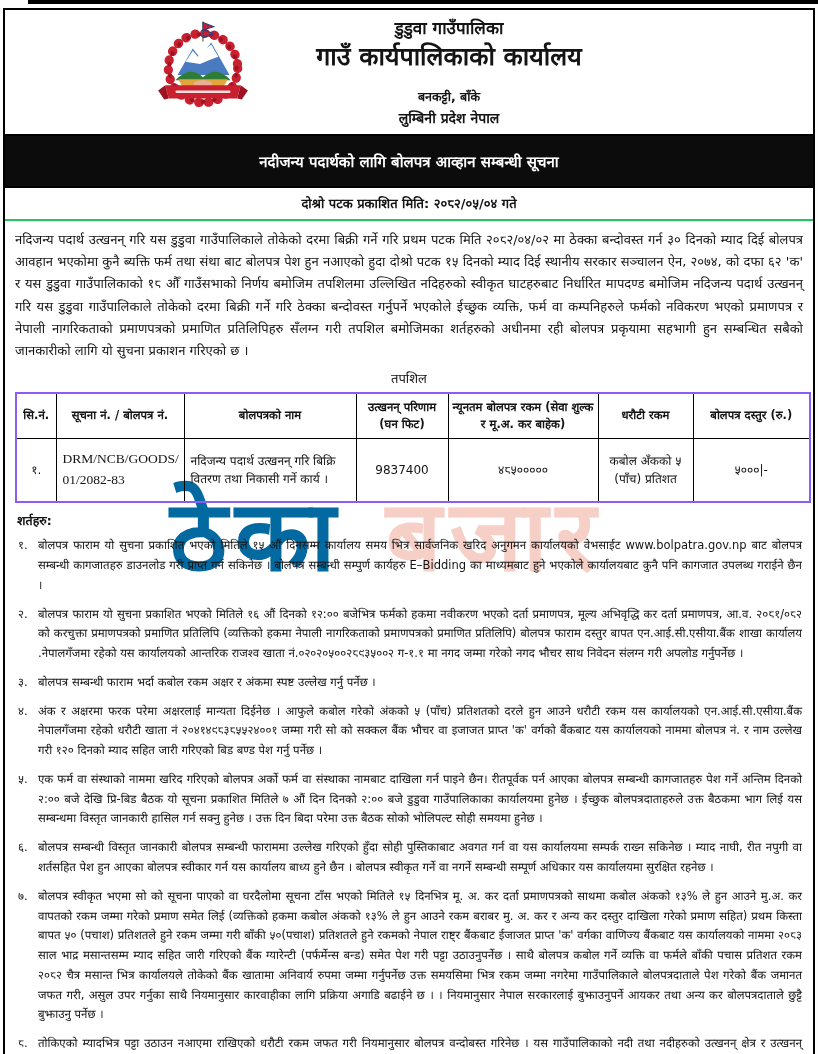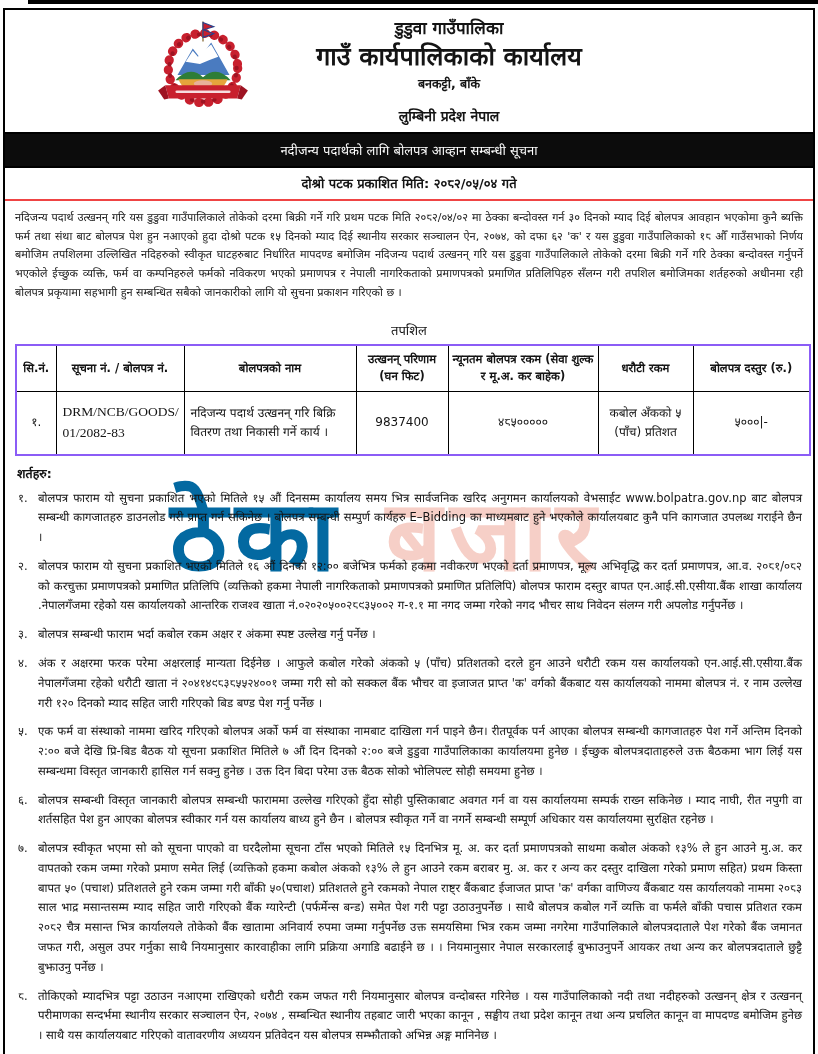--- a/index.html
+++ b/index.html
@@ -27,35 +27,35 @@
   }
   .wm-blue{color:#0369a1;}
   .wm-red{color:#f6cfc7;}
   
   .header{padding:8px 16px 6px 0;text-align:center;min-height:102px;}
   .emblem{position:absolute;left:146px;top:8px;width:104px;height:102px;}
   .emblem svg{width:100%;height:100%;}
   .header-text{display:inline-block;padding-left:96px;line-height:1.25;}
   .h-muni{font-size:17px;font-weight:bold;}
   .h-office{font-size:25px;font-weight:bold;margin-top:2px;text-align:center;}
-  .h-addr{font-size:12.5px;font-weight:bold;margin-top:3px;}
-  .h-prov{font-size:14px;font-weight:bold;margin-top:17px;}
+  .h-addr{font-size:12.5px;font-weight:bold;margin-top:16px;}
+  .h-prov{font-size:14px;font-weight:bold;margin-top:6px;}
   
   .title-bar{
     background:#0c0c0c;color:#fff;text-align:center;
-    font-size:13px;font-weight:normal;padding:7px 4px;
+    font-size:15px;font-weight:bold;padding:15px 4px;
     border-top:2px solid #000;border-bottom:2px solid #000;
   }
   .date-row{
     text-align:center;font-weight:bold;font-size:13px;
-    padding:6px 0 7px 0;border-bottom:2px solid #ef4444;
+    padding:6px 0 7px 0;border-bottom:2px solid #22c55e;
   }
   
   .body{padding:4px 10px 6px 10px;}
-  .intro{font-size:11px;line-height:1.72;text-align:justify;margin:4px 0 18px 0;}
+  .intro{font-size:13px;line-height:1.72;text-align:justify;margin:4px 0 6px 0;}
   .tapasil{text-align:center;font-size:13px;margin:1px 0 5px 0;}
   
   table.detail-table{width:100%;border-collapse:collapse;border:2px solid #8b5cf6;table-layout:fixed;}
   .detail-table th,.detail-table td{
     border:1.4px solid #000;vertical-align:middle;text-align:center;
     padding:5px 3px;
   }
   .detail-table th{font-size:11.5px;font-weight:bold;line-height:1.5;}
   .detail-table td{font-size:12px;line-height:1.55;height:52px;}
   .detail-table td.al{text-align:left;padding-left:6px;margin-left:32px;}

